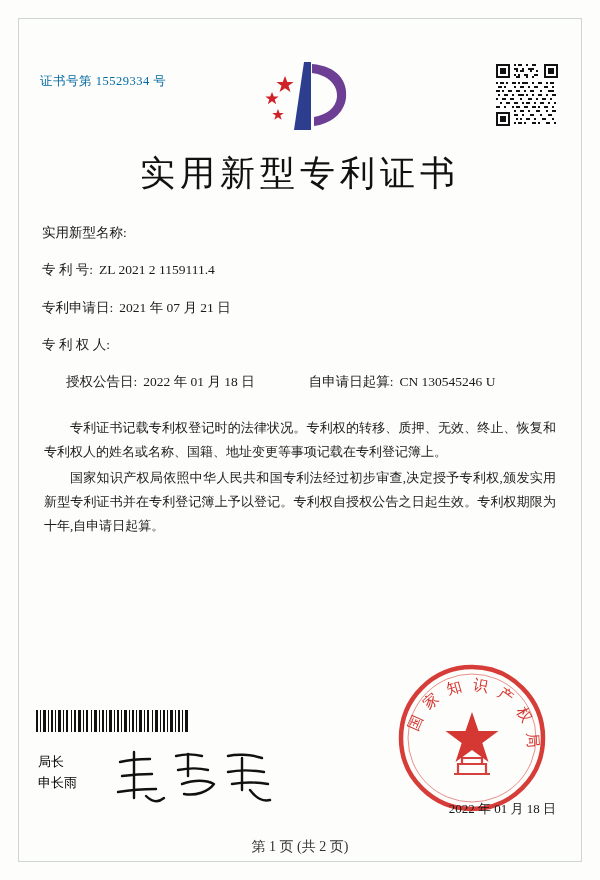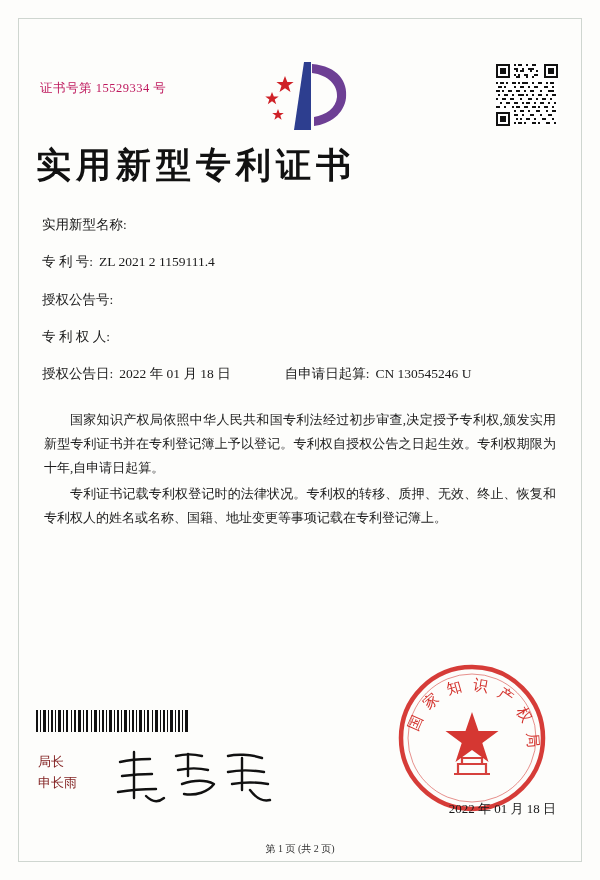--- a/index.html
+++ b/index.html
@@ -39,49 +39,49 @@
   }
 
   
   .header-row {
     position: relative;
     height: 96px;
   }
   .cert-no {
     position: absolute;
     left: 4px;
-    top: 50px;
+    top: 43px;
     font-size: 12.5px;
     letter-spacing: 0.5px;
-    color: #be185d;
+    color: #0369a1;
   }
   .logo {
     position: absolute;
     left: 50%;
     top: 30px;
     transform: translateX(-50%);
     width: 116px;
     height: 76px;
   }
   .qr {
     position: absolute;
     right: 6px;
     top: 34px;
     width: 62px;
     height: 62px;
   }
 
   
   .title {
-    text-align: left;
+    text-align: center;
     font-size: 35px;
     letter-spacing: 5px;
-    font-weight: bold;
+    font-weight: normal;
     color: #111;
-    margin-top: 16px;
+    margin-top: 24px;
     margin-bottom: 26px;
     font-family: "Liberation Serif", "DejaVu Serif", serif;
   }
 
   
   .fields {
     margin: 0 6px;
   }
   .field {
     display: flex;
@@ -93,20 +93,21 @@
   }
   .field .lbl {
     white-space: pre;
     flex: none;
   }
   .field .val {
     margin-left: 6px;
   }
   .field.two-col {
     justify-content: flex-start;
+    margin-left: 24px;
   }
   .spacer-col {
     display: inline-block;
     width: 54px;
   }
 
   
   .paras {
     margin: 24px 8px 0 8px;
     font-size: 13px;
@@ -128,21 +129,21 @@
     height: 22px;
   }
 
   
   .sig-block {
     position: absolute;
     left: 38px;
     bottom: 86px;
     font-size: 13px;
     line-height: 1.6;
-    color: #7f1d1d;
+    color: #000000;
   }
   .handwriting {
     position: absolute;
     left: 110px;
     bottom: 72px;
     width: 170px;
     height: 62px;
   }
 
   
@@ -161,21 +162,21 @@
     color: #1b1b1b;
   }
 
   
   .footer {
     position: absolute;
     left: 0;
     right: 0;
     bottom: 24px;
     text-align: center;
-    font-size: 10px;
+    font-size: 14px;
     color: #333;
   }
 </style>
 </head>
 <body>
 
 <div class="page">
   <div class="frame"></div>
   <div class="inner">
 
@@ -315,37 +316,38 @@
 
     <div class="fields">
       <div class="field">
         <span class="lbl">实用新型名称:</span>
       </div>
       <div class="field">
         <span class="lbl">专 利 号:</span>
         <span class="val">ZL 2021 2 1159111.4</span>
       </div>
       <div class="field">
-        <span class="lbl">授权公告号:</span>
+        <span class="lbl">专利申请日:</span>
+        <span class="val">2021 年 07 月 21 日</span>
       </div>
       <div class="field">
         <span class="lbl">专 利 权 人:</span>
       </div>
       <div class="field two-col">
         <span class="lbl">授权公告日:</span>
         <span class="val">2022 年 01 月 18 日</span>
         <span class="spacer-col"></span>
         <span class="lbl">自申请日起算:</span>
         <span class="val">CN 130545246 U</span>
       </div>
     </div>
 
     <div class="paras">
+      <p>专利证书记载专利权登记时的法律状况。专利权的转移、质押、无效、终止、恢复和专利权人的姓名或名称、国籍、地址变更等事项记载在专利登记簿上。</p>
       <p>国家知识产权局依照中华人民共和国专利法经过初步审查,决定授予专利权,颁发实用新型专利证书并在专利登记簿上予以登记。专利权自授权公告之日起生效。专利权期限为十年,自申请日起算。</p>
-      <p>专利证书记载专利权登记时的法律状况。专利权的转移、质押、无效、终止、恢复和专利权人的姓名或名称、国籍、地址变更等事项记载在专利登记簿上。</p>
     </div>
   </div>
 
   <svg class="barcode" viewBox="0 0 152 22" shape-rendering="crispEdges">
     <rect width="152" height="22" fill="#fdfdfb"></rect>
     <g fill="#111">
       <rect x="0" y="0" width="2" height="22"></rect>
         <rect x="4" y="0" width="1" height="22"></rect>
       <rect x="7" y="0" width="3" height="22"></rect>
         <rect x="12" y="0" width="1" height="22"></rect>

